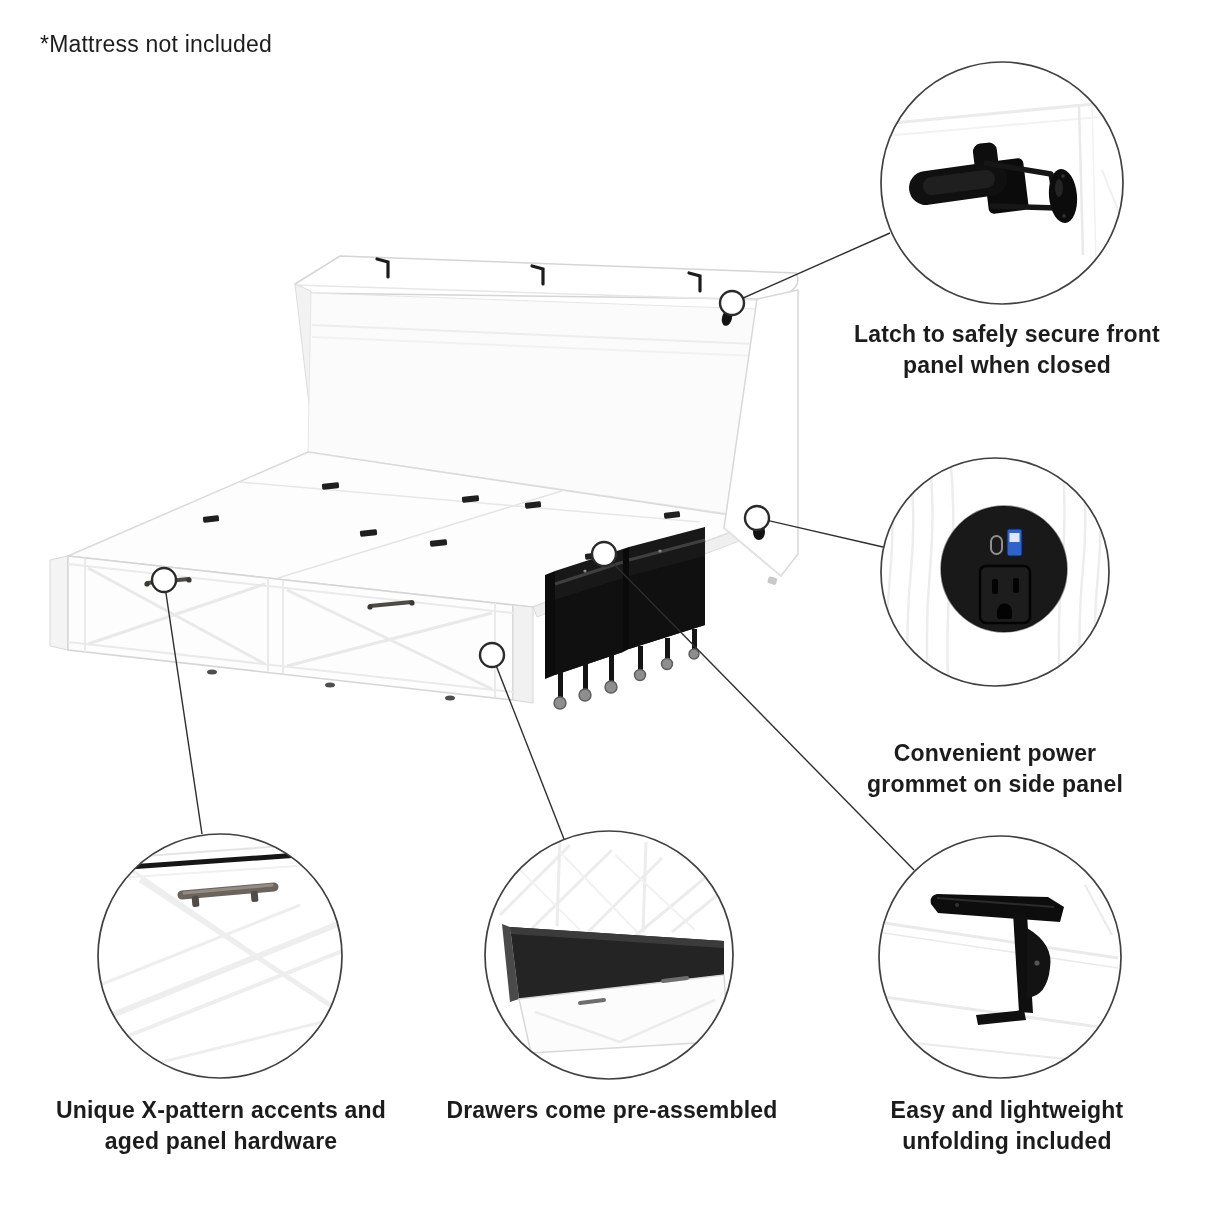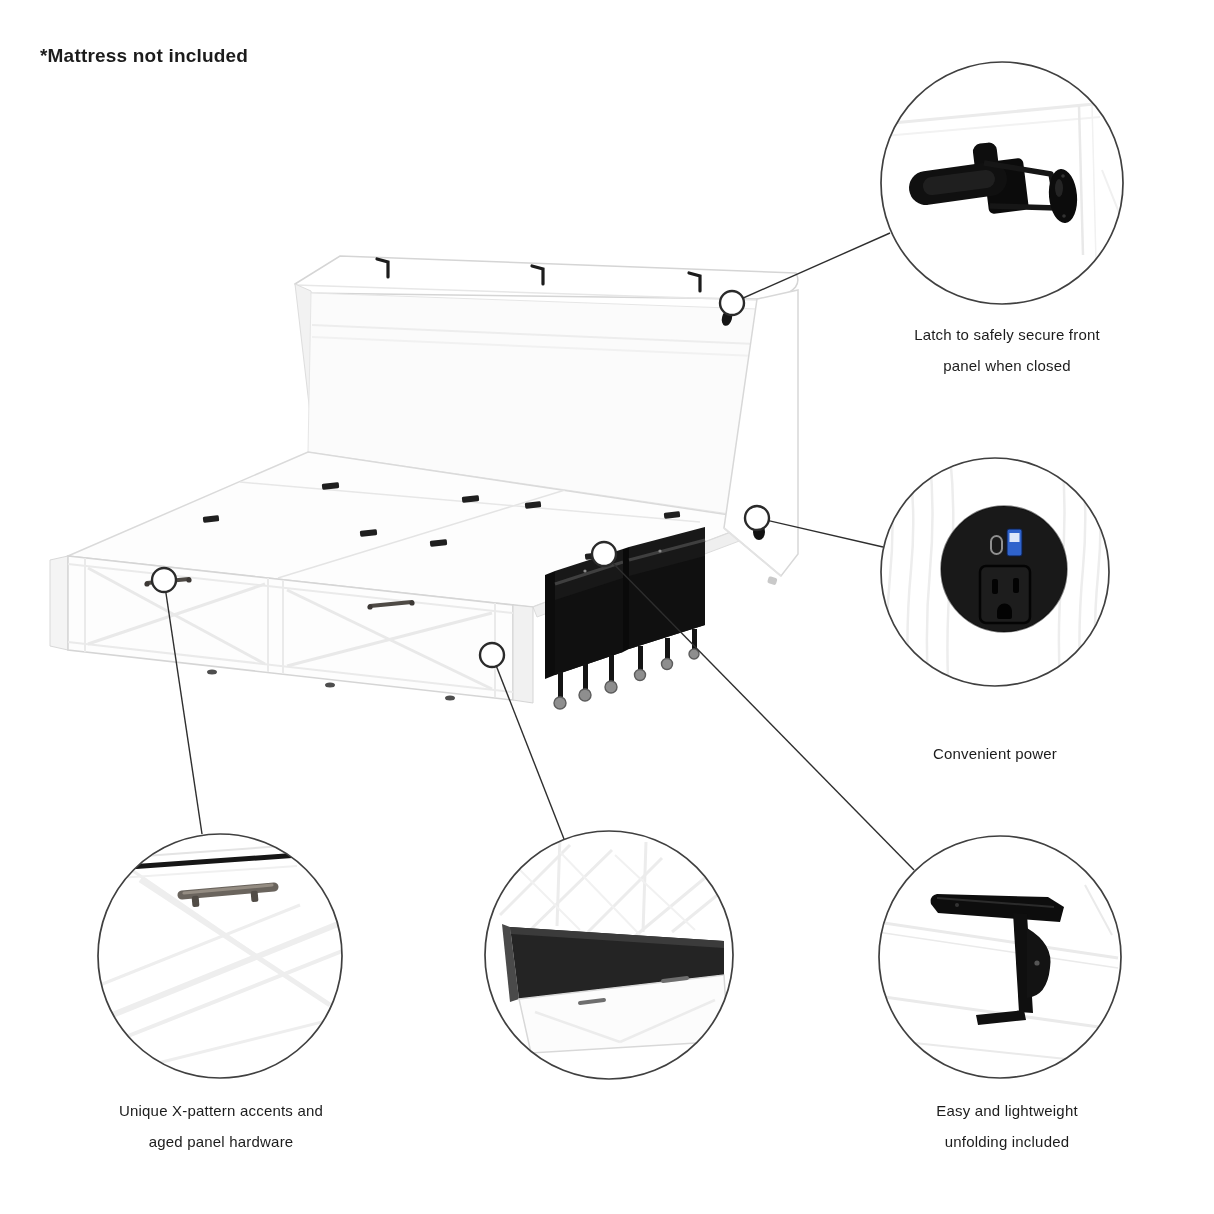--- a/index.html
+++ b/index.html
@@ -1,23 +1,23 @@
 <!DOCTYPE html>
 <html><head>
 <meta charset="utf-8">
 <style>
   html,body{margin:0;padding:0;background:#ffffff;}
   body{width:1214px;height:1214px;position:relative;overflow:hidden;
        font-family:"Liberation Sans","DejaVu Sans",sans-serif;}
   .stage{position:absolute;left:0;top:0;width:1214px;height:1214px;}
   svg{position:absolute;left:0;top:0;}
-  .note{position:absolute;left:40px;top:31px;font-size:19px;letter-spacing:.2px;
-        color:#1c1c1c;font-weight:700;margin-top:14px;}
-  .cap{position:absolute;width:390px;text-align:center;font-size:15px;line-height:31px;
-       color:#1c1c1c;letter-spacing:.2px;}
+  .note{position:absolute;left:40px;top:31px;font-size:23px;letter-spacing:.2px;
+        color:#1c1c1c;font-weight:400;}
+  .cap{position:absolute;width:390px;text-align:center;font-size:23px;line-height:31px;
+       color:#1c1c1c;letter-spacing:.2px;font-weight:bold;}
   .cap-latch{left:812px;top:319px;}
   .cap-power{left:800px;top:738px;}
   .cap-xpattern{left:26px;top:1095px;}
   .cap-drawers{left:417px;top:1095px;}
   .cap-mechanism{left:812px;top:1095px;}
 </style>
 </head>
 <body>
 
 <div class="stage">
@@ -300,29 +300,30 @@
 
 <div class="note">*Mattress not included</div>
 
 <div class="cap cap-latch">
   <span>Latch to safely secure front</span><br>
   <span>panel when closed</span>
 </div>
 
 <div class="cap cap-power">
   <span>Convenient power</span><br>
+  <span>grommet on side panel</span>
 </div>
 
 <div class="cap cap-xpattern">
   <span>Unique X-pattern accents and</span><br>
   <span>aged panel hardware</span>
 </div>
 
 <div class="cap cap-drawers">
-  <br>
+  <span>Drawers come pre-assembled</span><br>
 </div>
 
 <div class="cap cap-mechanism">
   <span>Easy and lightweight</span><br>
   <span>unfolding included</span>
 </div>
 
 </div>
 
 </body></html>

